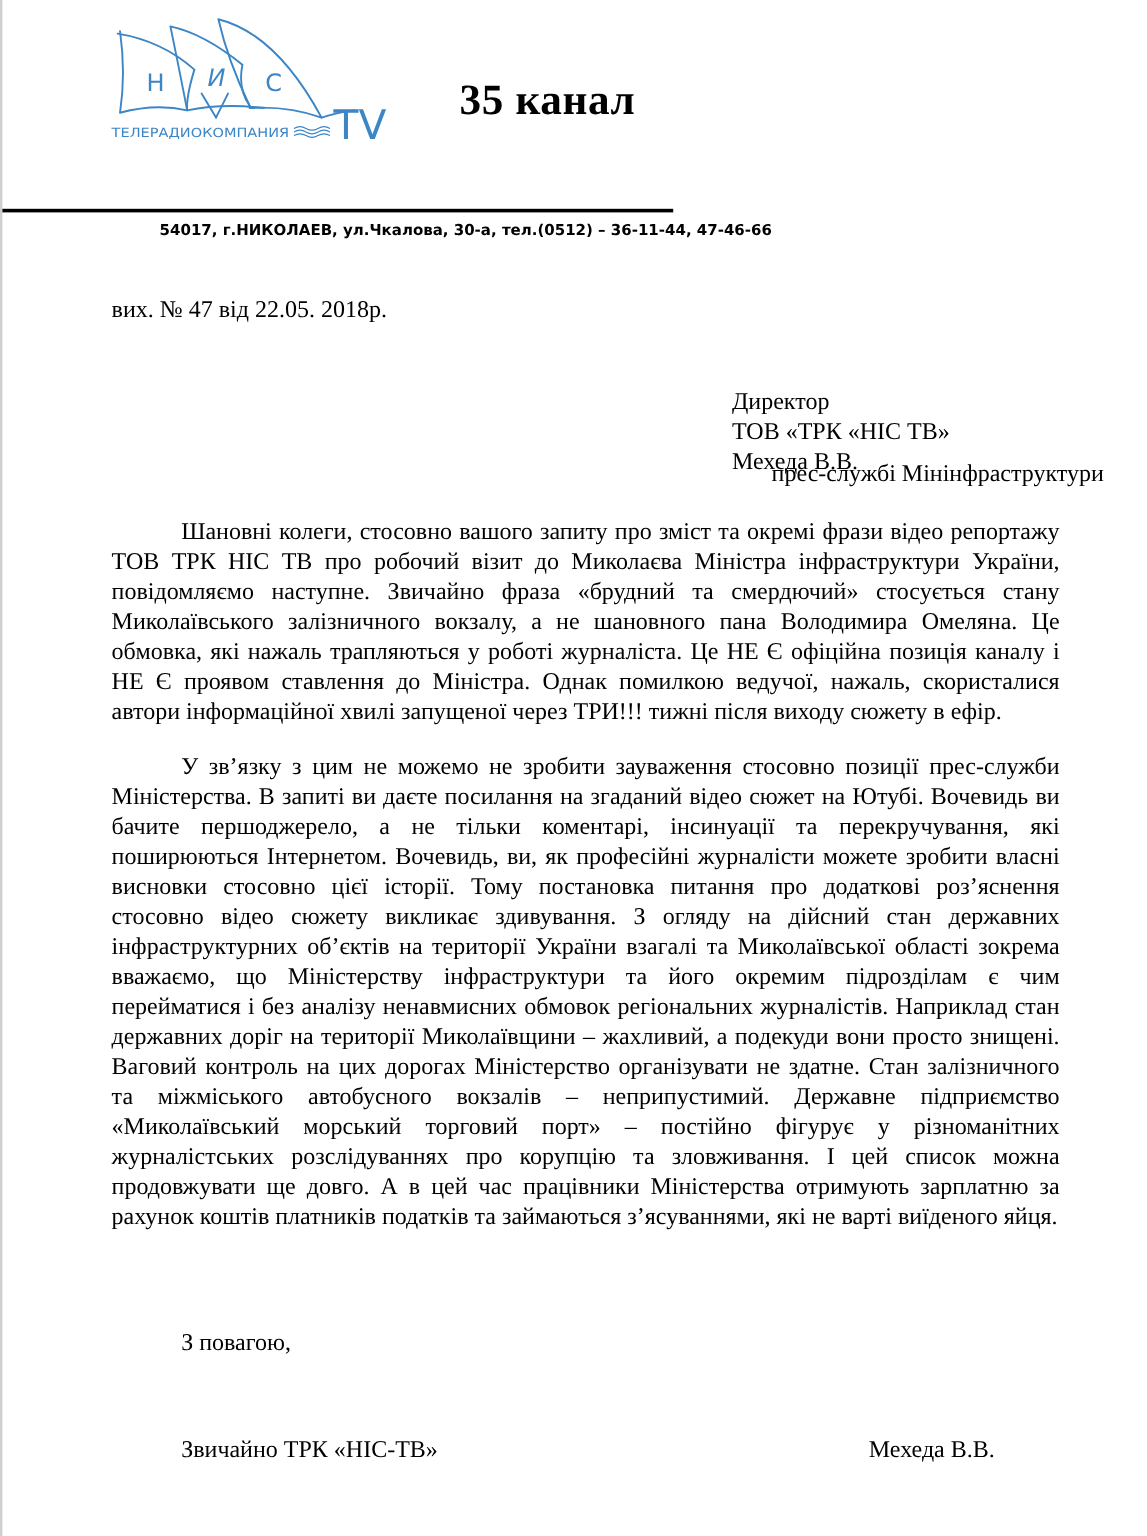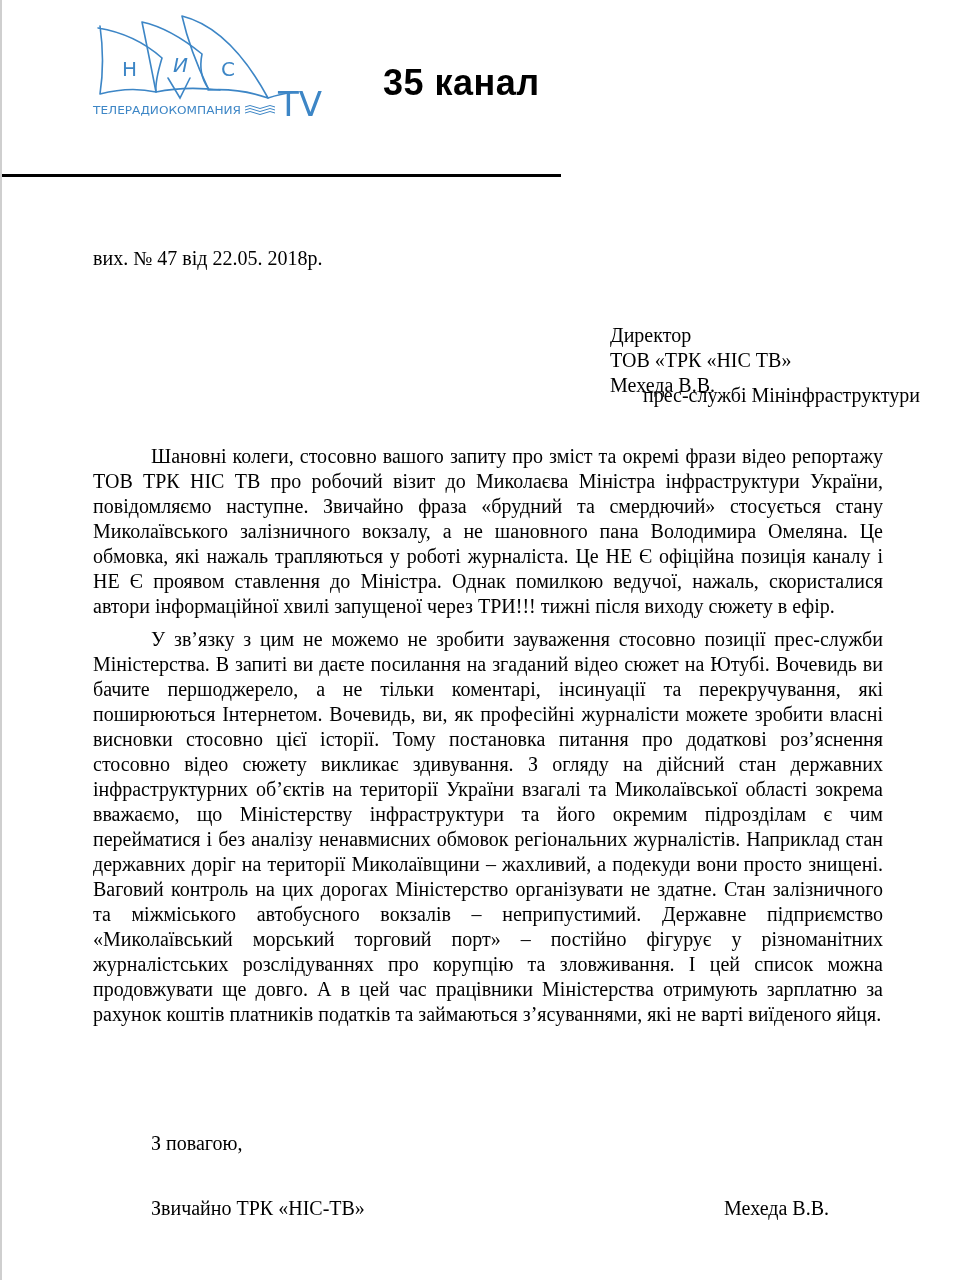--- a/index.html
+++ b/index.html
@@ -1,32 +1,32 @@
 <!DOCTYPE html>
 <html><head>
 <meta charset="utf-8">
 <style>
   html, body { margin: 0; padding: 0; background: #ffffff; }
   body { width: 956px; height: 1280px; position: relative; overflow: hidden; }
   .page { position: absolute; left: 0; top: 0; width: 956px; height: 1280px; background: #fff; border-left: 2px solid #cfcfcf; box-sizing: border-box; }
   .logo { position: absolute; left: 88px; top: 6px; width: 245px; height: 120px; }
   .logo svg { width: 245px; height: 120px; display: block; }
-  .channel { position: absolute; left: 381px; top: 62px; font-family: Liberation Sans, sans-serif; font-weight: bold; font-size: 36px; color: #000; letter-spacing: 0.5px; }
+  .channel { position: absolute; left: 381px; top: 62px; font-family: Liberation Serif, serif; font-weight: bold; font-size: 36px; color: #000; letter-spacing: 0.5px; }
   .rule { position: absolute; left: 0; top: 174px; width: 559px; height: 3px; background: #000; }
   .address { position: absolute; left: 131px; top: 184px; font-family: "DejaVu Sans", sans-serif; font-weight: bold; font-size: 12.5px; color: #000; white-space: nowrap; }
   .serif { font-family: "Liberation Serif", serif; color: #000; font-size: 20px; }
   .outno { position: absolute; left: 91px; top: 247px; }
   .addressee { position: absolute; left: 608px; top: 287px; line-height: 25px; margin-top: 36px; }
   .press { position: absolute; left: 608px; top: 384px; margin-left: 33px; }
   .para { position: absolute; left: 91px; width: 790px; text-align: justify; line-height: 25px; margin: 0; }
   .para.indent { text-indent: 58px; }
-  .p1 { top: 444px; }
+  .p1 { top: 431px; }
   .p2 { top: 627px; }
   .p3 { top: 1037px; }
-  .regards { position: absolute; left: 149px; top: 1132px; }
+  .regards { position: absolute; left: 149px; top: 1108px; }
   .sig-left { position: absolute; left: 149px; top: 1197px; }
   .sig-right { position: absolute; left: 722px; top: 1197px; }
 </style>
 </head>
 <body>
 
 <div class="page">
 
   <div class="logo">
     <svg viewBox="0 0 245 120">
@@ -51,20 +51,21 @@
         <path d="M155,107 q5,-3 10,0 t10,0 t10,0"></path>
       </g>
       <text x="188" y="110" font-family="DejaVu Sans, sans-serif" font-size="34" fill="#3d86c6">TV</text>
     </svg>
   </div>
 
   <div class="channel">35 канал</div>
 
   <div class="rule"></div>
 
+  <div class="address">54017, г.НИКОЛАЕВ, ул.Чкалова, 30-а, тел.(0512) – 36-11-44, 47-46-66</div>
 
   <div class="outno serif">вих. № 47 від 22.05. 2018р.</div>
 
   <div class="addressee serif">
     <div>Директор</div>
     <div>ТОВ «ТРК «НІС ТВ»</div>
     <div>Мехеда В.В.</div>
   </div>
 
   <div class="press serif">прес-службі Мінінфраструктури</div>

